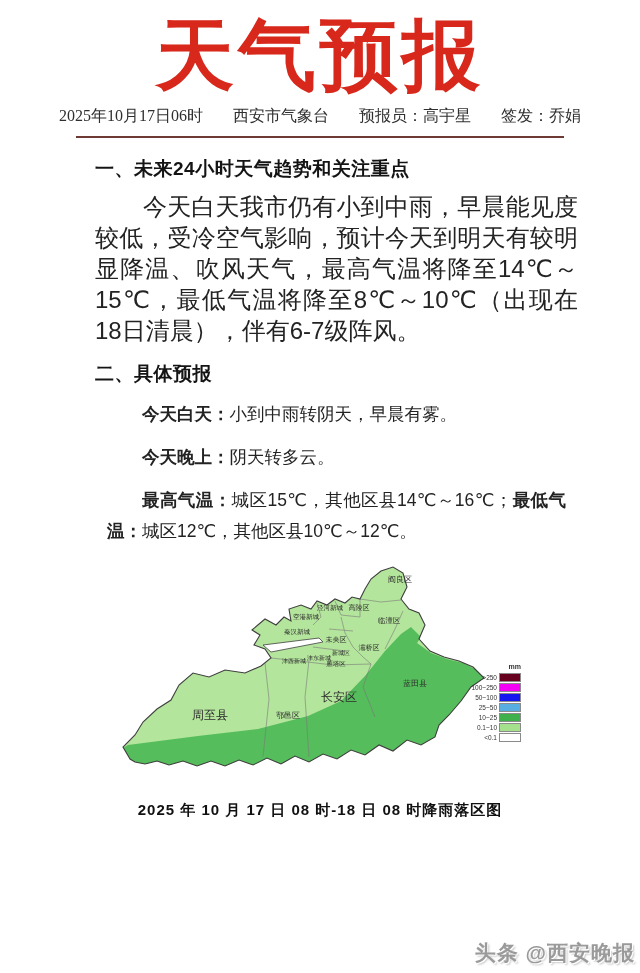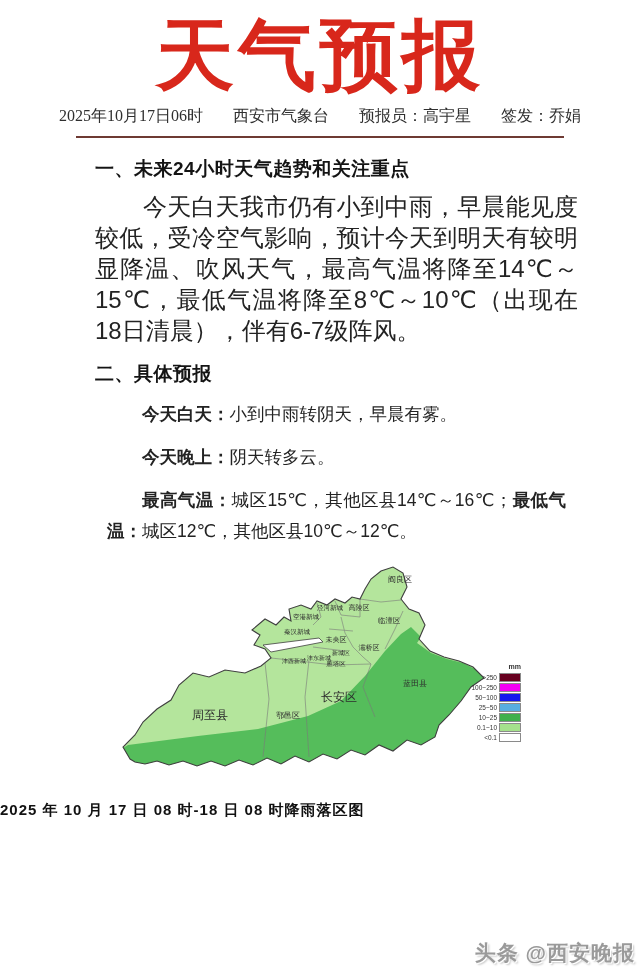--- a/index.html
+++ b/index.html
@@ -54,21 +54,21 @@
     position:absolute;left:356px;top:104px;z-index:4;
   }
   .legend-title{
     display:block;text-align:right;width:52px;
     font-size:7px;font-weight:bold;color:#333;margin-bottom:2px;
   }
   .legend-row{display:flex;align-items:center;justify-content:flex-end;height:10px;width:52px;}
   .legend-label{font-size:6.5px;color:#333;margin-right:2px;white-space:nowrap;}
   .legend-box{width:22px;height:9px;border:0.5px solid #8a8a8a;box-sizing:border-box;flex:none;}
   .map-caption{
-    font-size:15px;font-weight:bold;color:#111;
+    text-align:center;font-size:15px;font-weight:bold;color:#111;
     margin-top:14px;letter-spacing:1px;
   }
   .tomorrow-par{
     margin:168px 0 0 0;padding-left:95px;
     font-size:17.5px;line-height:31px;color:#232323;
   }
   .watermark{
     position:absolute;right:5px;bottom:6px;
     font-size:21px;font-weight:bold;letter-spacing:1px;
     color:#9a9a9a;

